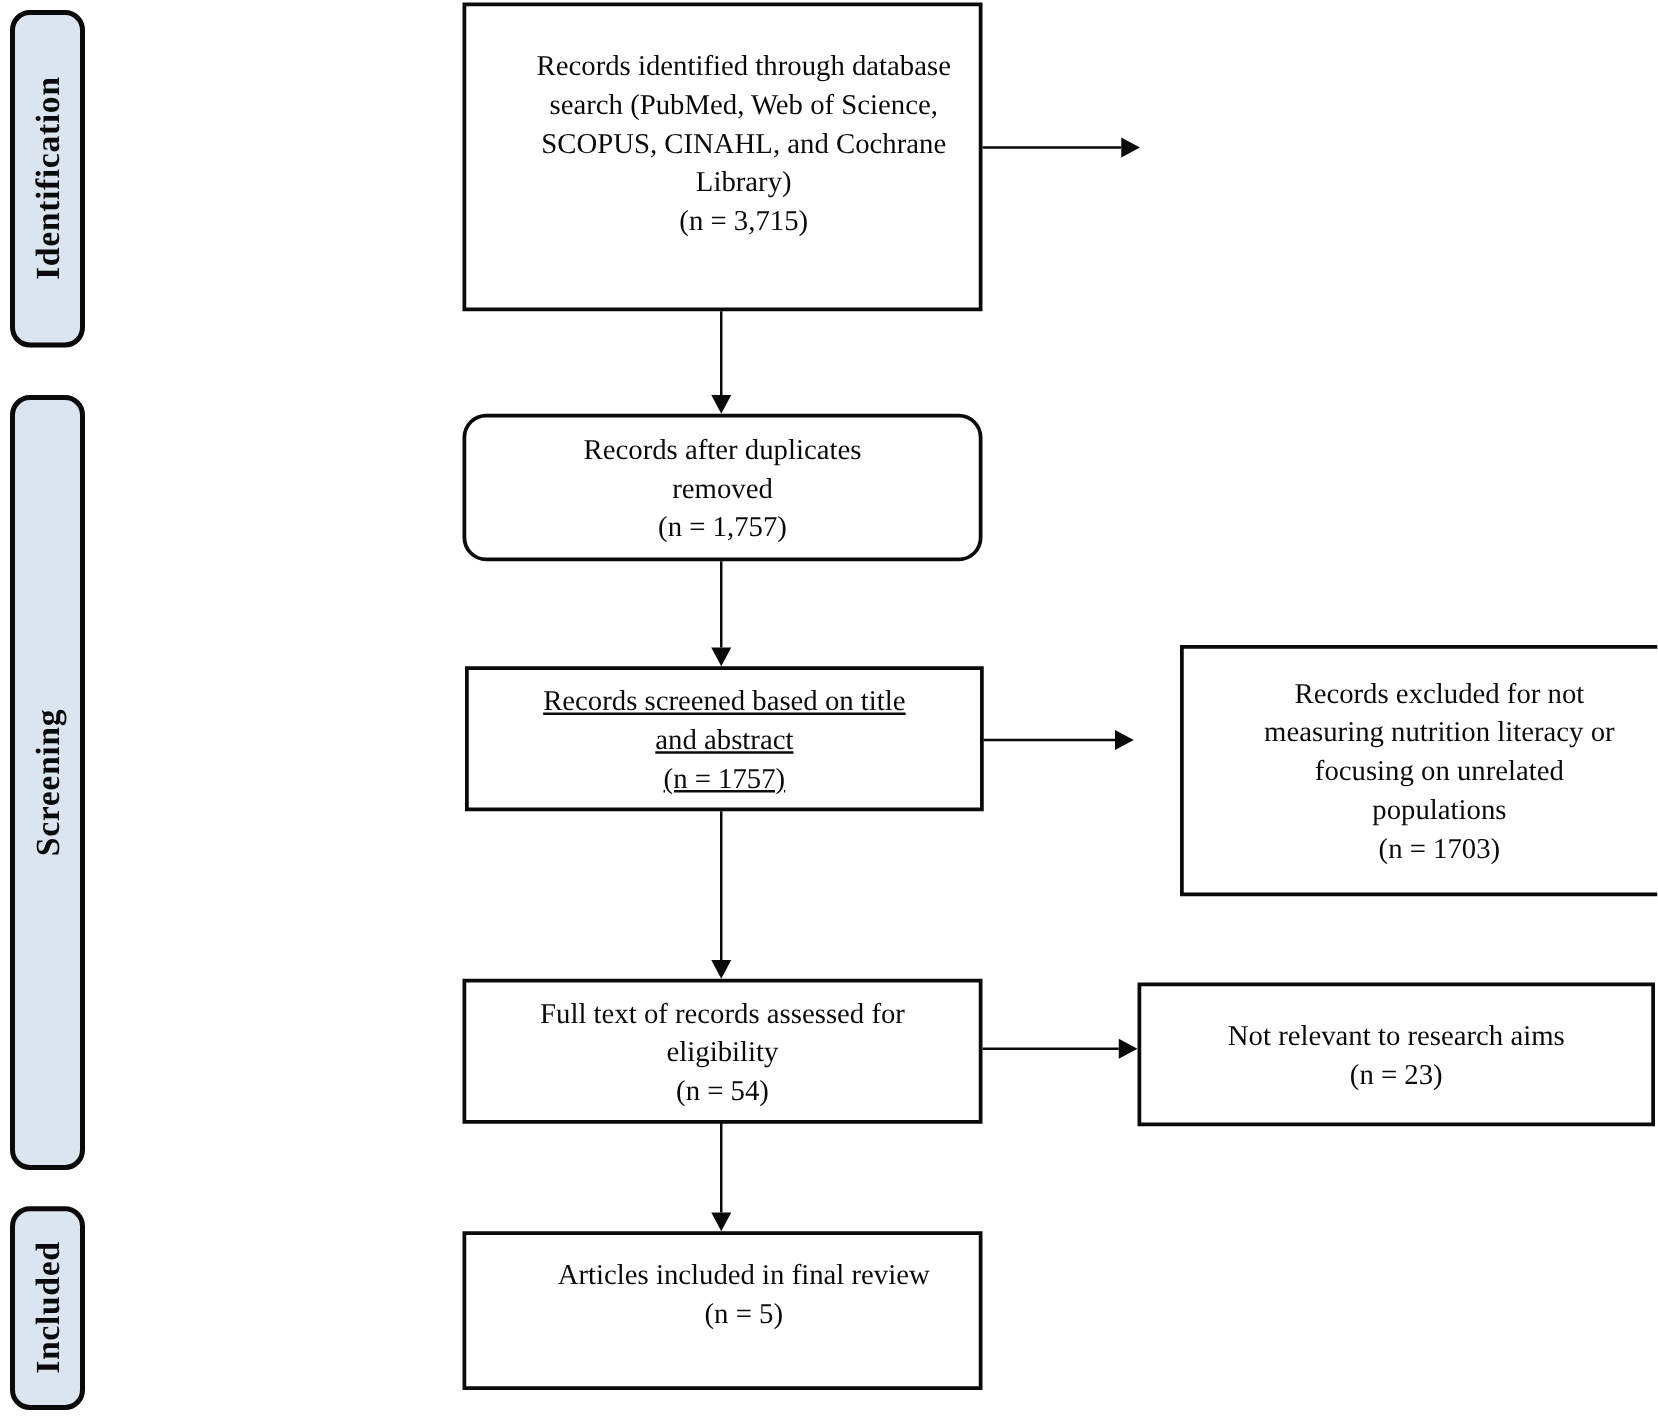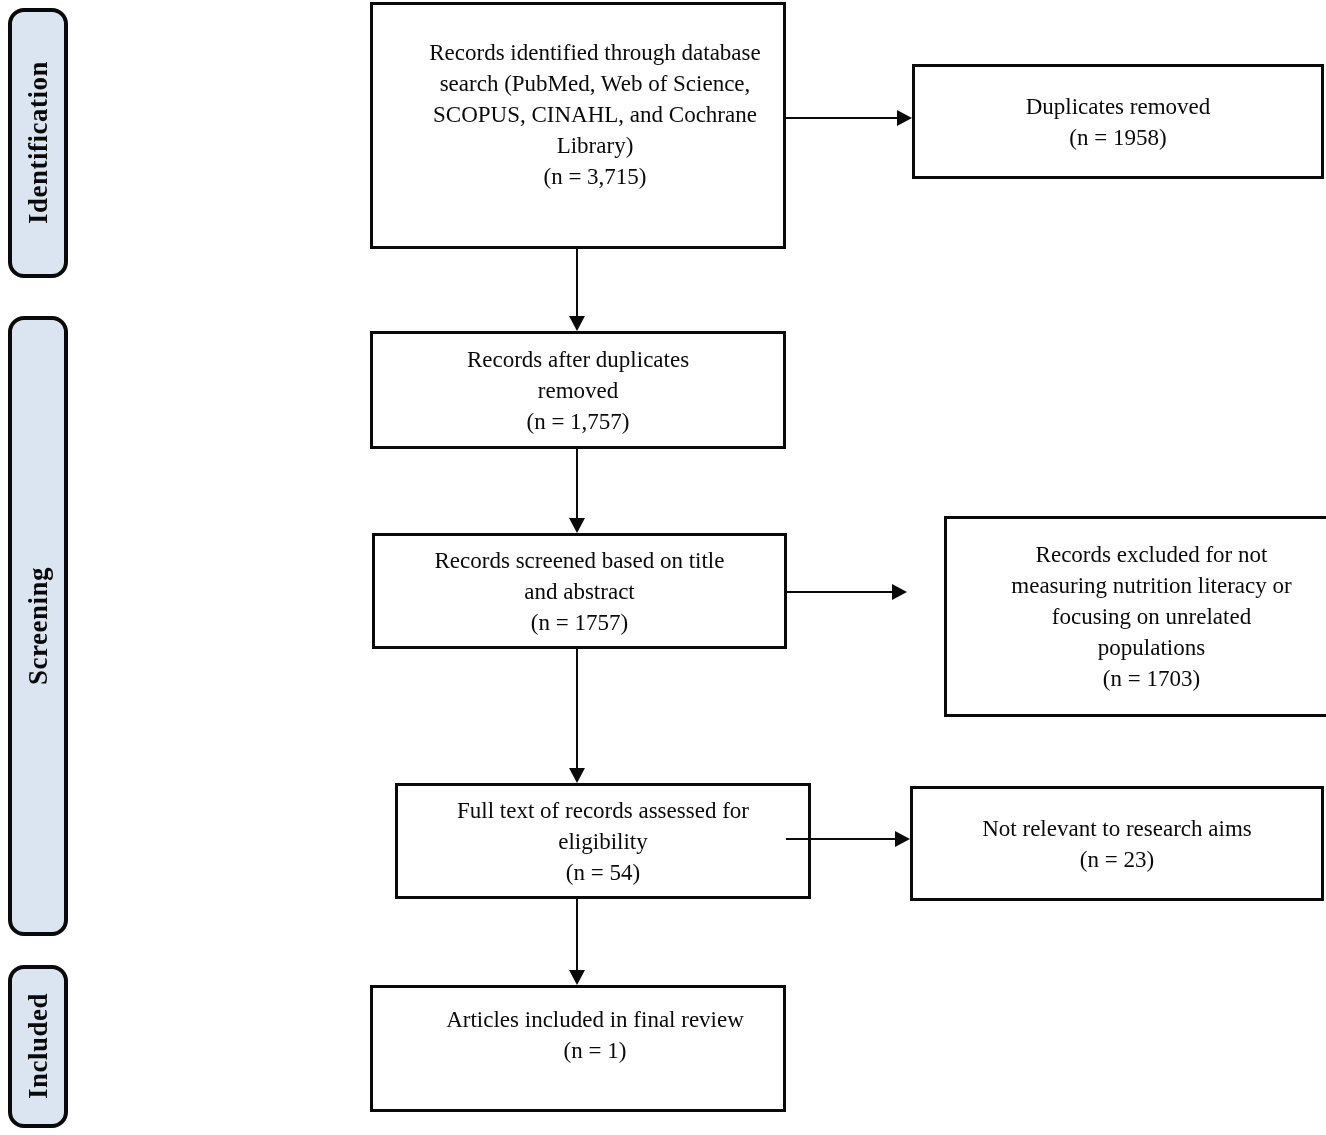--- a/index.html
+++ b/index.html
@@ -98,37 +98,35 @@
   <div class="stage" style="left:8px; top:965px; width:60px; height:163px;">
     <span class="stage-label">Included</span>
   </div>
 
   <div class="fbox v-top" style="left:370px; top:2px; width:416px; height:247px; padding-top:32px;">Records identified through database
 search (PubMed, Web of Science,
 SCOPUS, CINAHL, and Cochrane
 Library)
 (n = 3,715)</div>
 
-  <div class="fbox v-center" style="left:370px; top:331px; width:416px; height:118px;">Records after duplicates
+  <div class="fbox v-center" style="left:370px; top:331px; width:416px; height:118px;border-radius:19px;">Records after duplicates
 removed
 (n = 1,757)</div>
 
-  <div class="fbox v-center" style="left:372px; top:533px; width:415px; height:116px;">Records screened based on title
+  <div class="fbox v-center" style="left:372px; top:533px; width:415px; height:116px;text-decoration:underline;">Records screened based on title
 and abstract
 (n = 1757)</div>
 
-  <div class="fbox v-center" style="left:370px; top:783px; width:416px; height:116px;margin-left:25px;">Full text of records assessed for
+  <div class="fbox v-center" style="left:370px; top:783px; width:416px; height:116px;">Full text of records assessed for
 eligibility
 (n = 54)</div>
 
   <div class="fbox v-top" style="left:370px; top:985px; width:416px; height:127px; padding-top:16px;">Articles included in final review
-(n = 1)</div>
+(n = 5)</div>
 
-  <div class="fbox v-center" style="left:912px; top:64px; width:412px; height:115px;">Duplicates removed
-(n = 1958)</div>
 
   <div class="fbox v-center" style="left:907px; top:516px; width:415px; height:201px;margin-left:37px;">Records excluded for not
 measuring nutrition literacy or
 focusing on unrelated
 populations
 (n = 1703)</div>
 
   <div class="fbox v-center" style="left:910px; top:786px; width:414px; height:115px;">Not relevant to research aims
 (n = 23)</div>
 

